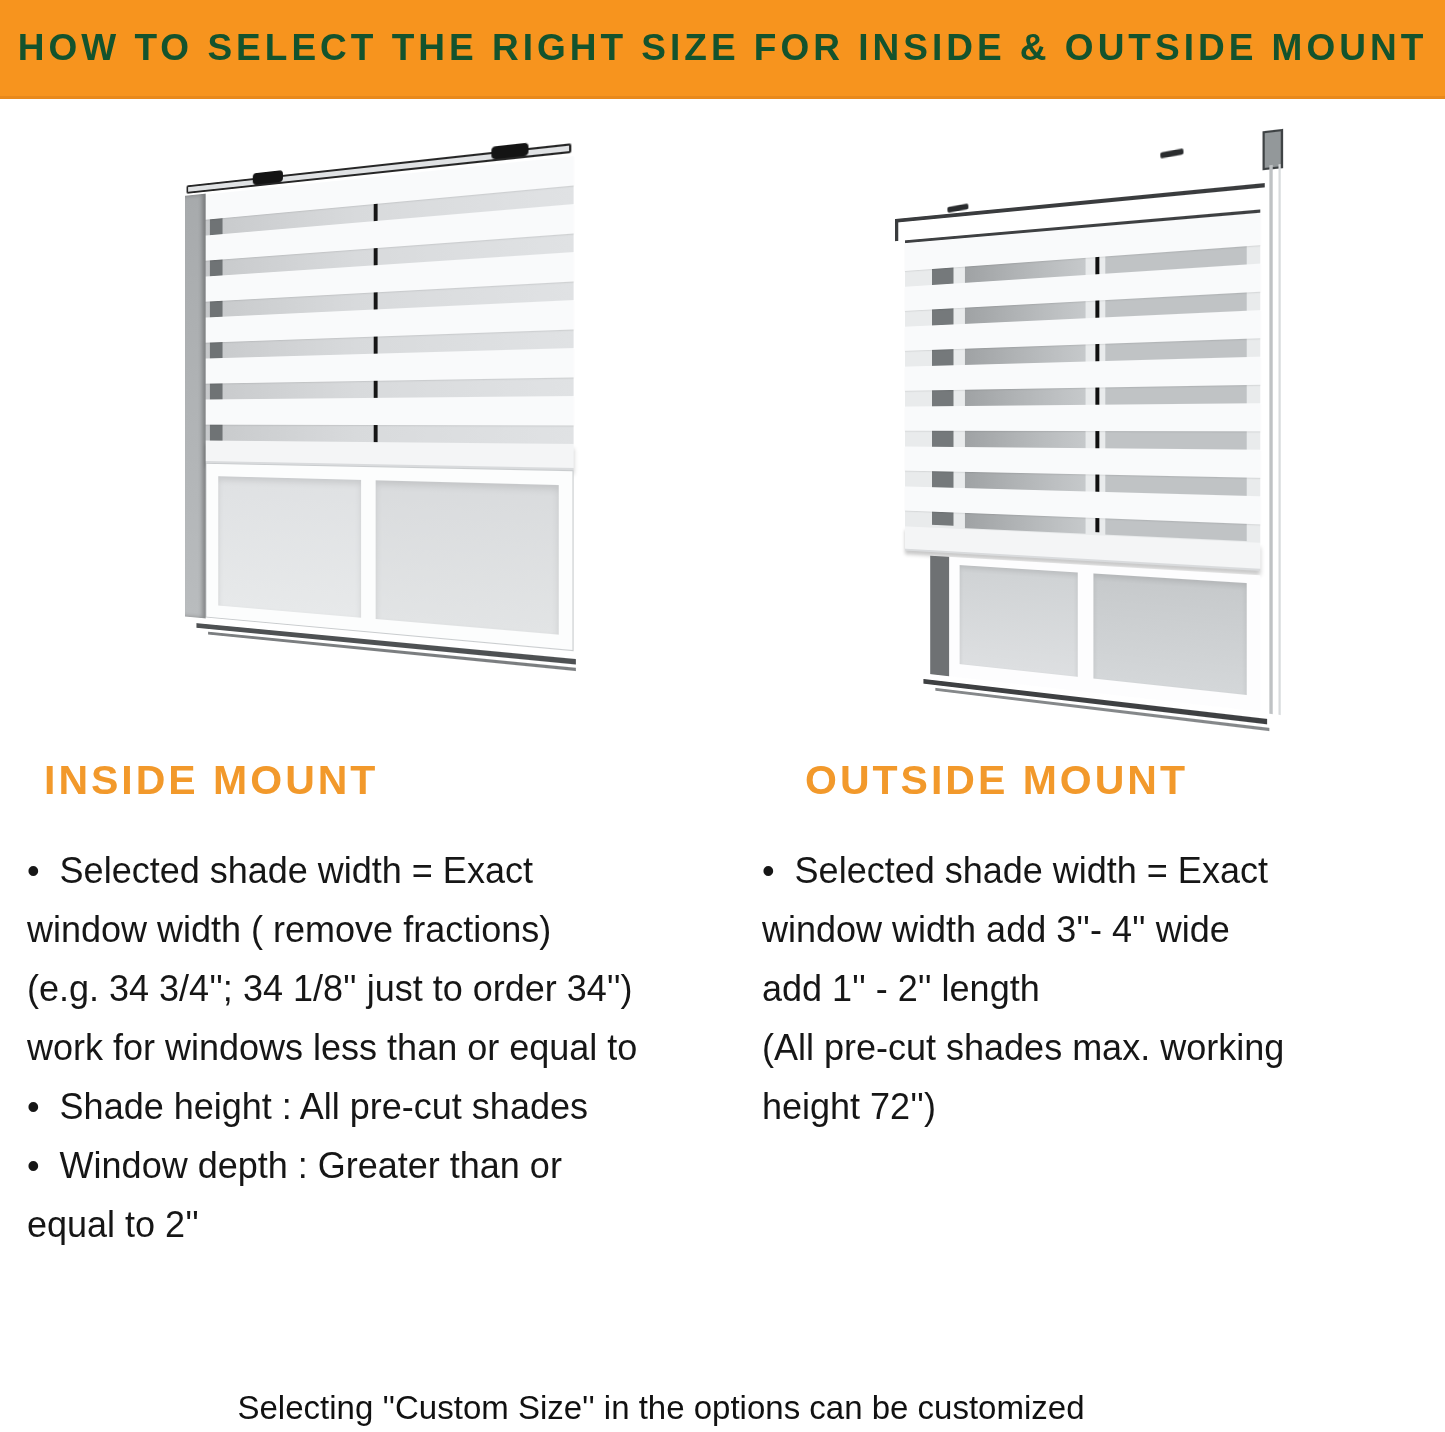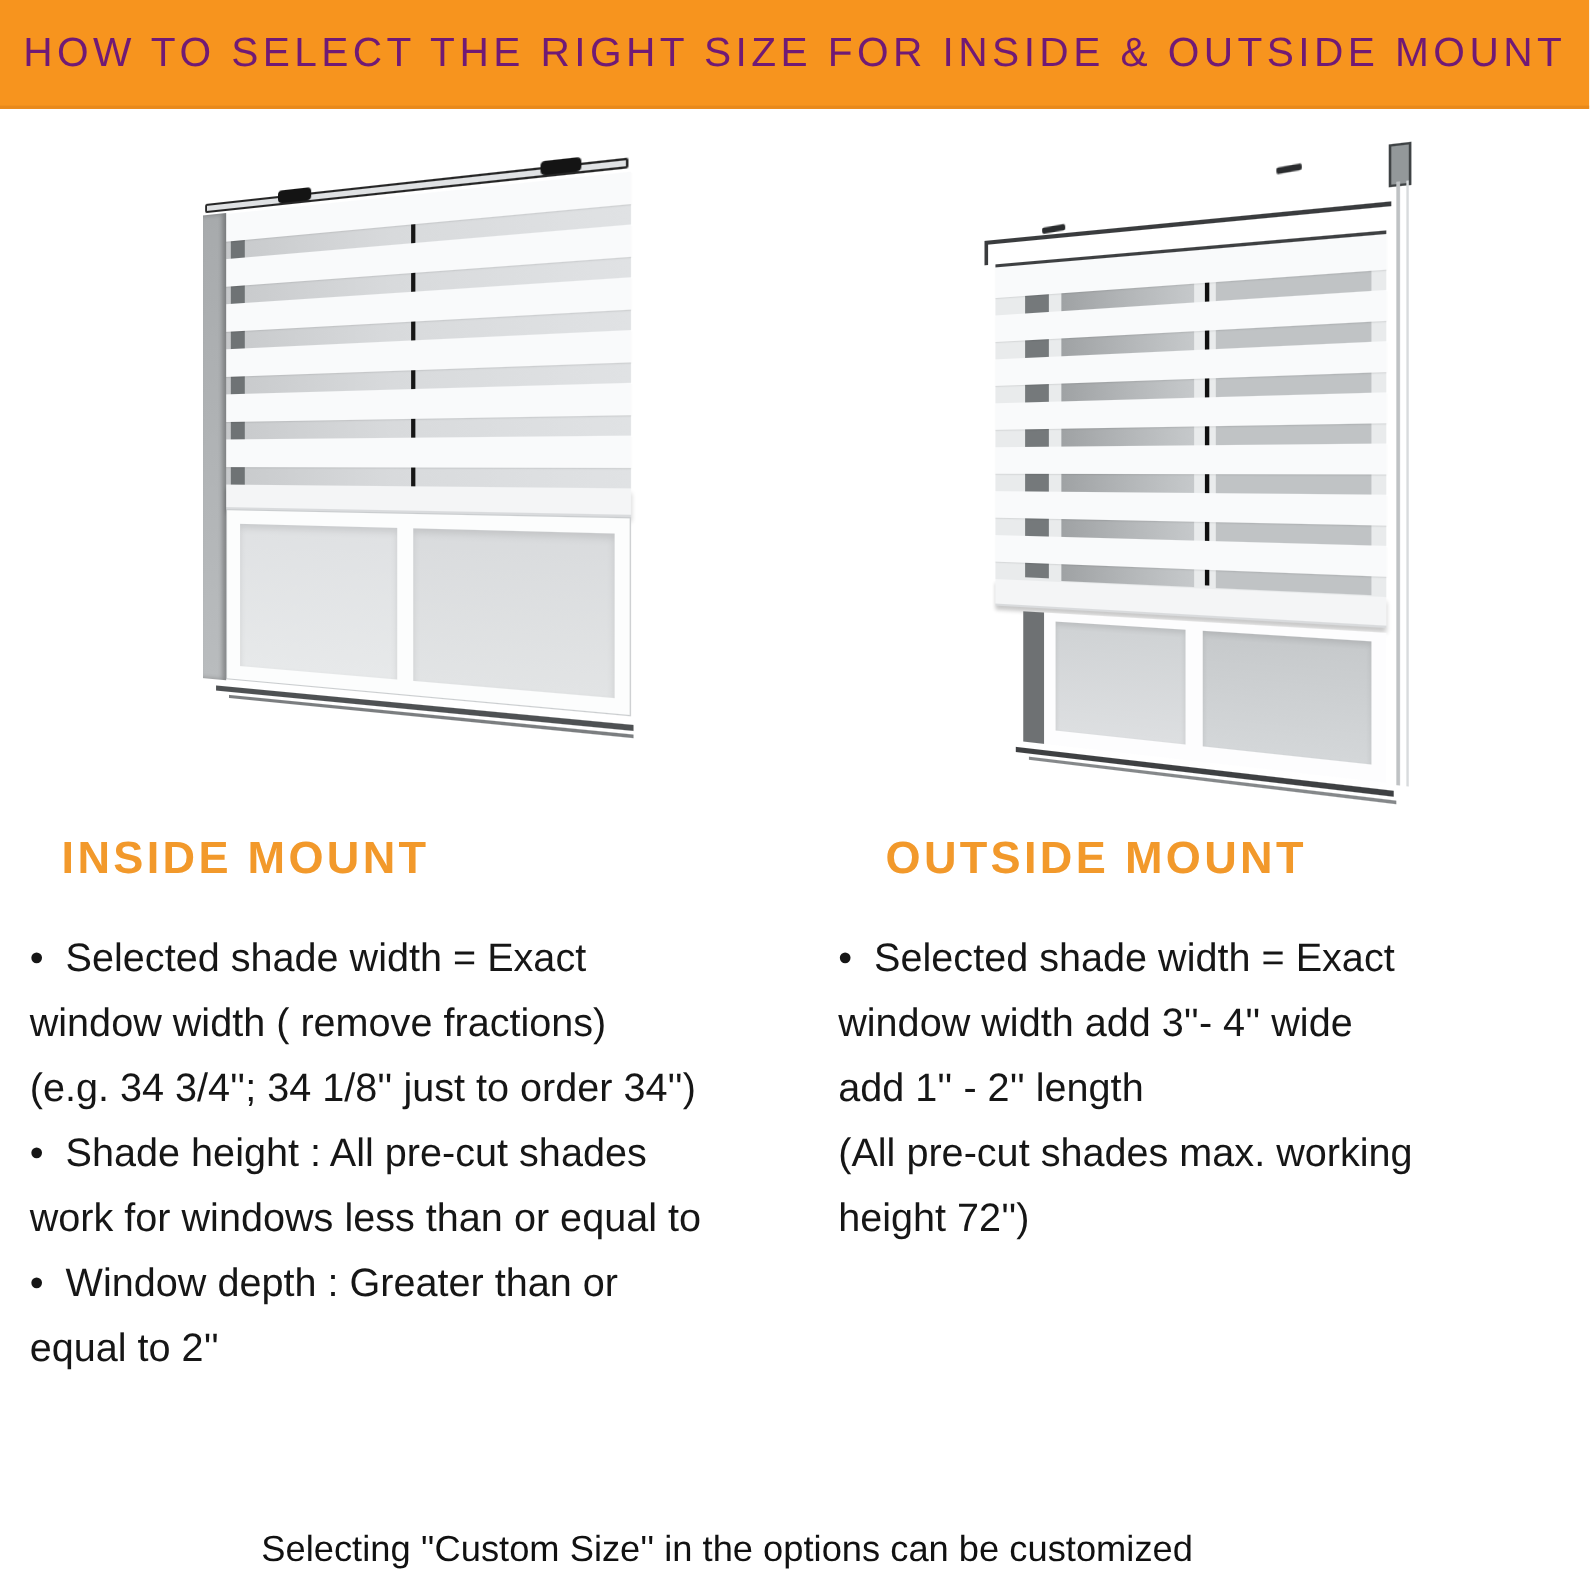--- a/index.html
+++ b/index.html
@@ -2,26 +2,26 @@
 <html><head>
 <meta charset="utf-8">
 <style>
   html,body{margin:0;padding:0;background:#ffffff;}
   .page{position:relative;width:1445px;height:1432px;background:#ffffff;overflow:hidden;
         font-family:"Liberation Sans","DejaVu Sans",sans-serif;}
 
   
   .banner{position:absolute;left:0;top:0;width:1445px;height:96px;background:#F7941E;
           border-bottom:3px solid #e8891b;display:flex;align-items:center;justify-content:center;}
-  .banner-title{color:#701a75;font-weight:normal;font-size:37px;letter-spacing:4px;white-space:nowrap;}
+  .banner-title{color:#14532d;font-weight:bold;font-size:37px;letter-spacing:4px;white-space:nowrap;}
 
   
   .heading{position:absolute;top:752px;margin:0;color:#F2992B;font-weight:bold;font-size:41px;
            letter-spacing:3px;line-height:56px;white-space:nowrap;}
-  .heading.inside-h{left:56px;}
+  .heading.inside-h{left:44px;}
   .heading.outside-h{left:786px;margin-left:19px;}
 
   
   .col{position:absolute;top:841px;font-size:36px;color:#161616;line-height:59px;}
   .col .line{white-space:pre-wrap;}
   .col.left{left:27px;width:700px;}
   .col.right{left:762px;width:660px;}
 
   
   .footer{position:absolute;left:0;top:1386px;width:1322px;text-align:center;}
@@ -158,22 +158,22 @@
     </div>
   </div>
 
   <h2 class="heading inside-h">INSIDE MOUNT</h2>
   <h2 class="heading outside-h">OUTSIDE MOUNT</h2>
 
   <div class="col left">
     <div class="line">•  Selected shade width = Exact</div>
     <div class="line">window width ( remove fractions)</div>
     <div class="line">(e.g. 34 3/4''; 34 1/8'' just to order 34'')</div>
+    <div class="line">work for windows less than or equal to</div>
     <div class="line">•  Shade height : All pre-cut shades</div>
-    <div class="line">work for windows less than or equal to</div>
     <div class="line">•  Window depth : Greater than or</div>
     <div class="line">equal to 2''</div>
   </div>
 
   <div class="col right">
     <div class="line">•  Selected shade width = Exact</div>
     <div class="line">window width add 3''- 4'' wide</div>
     <div class="line">add 1'' - 2'' length</div>
     <div class="line">(All pre-cut shades max. working</div>
     <div class="line">height 72'')</div>

